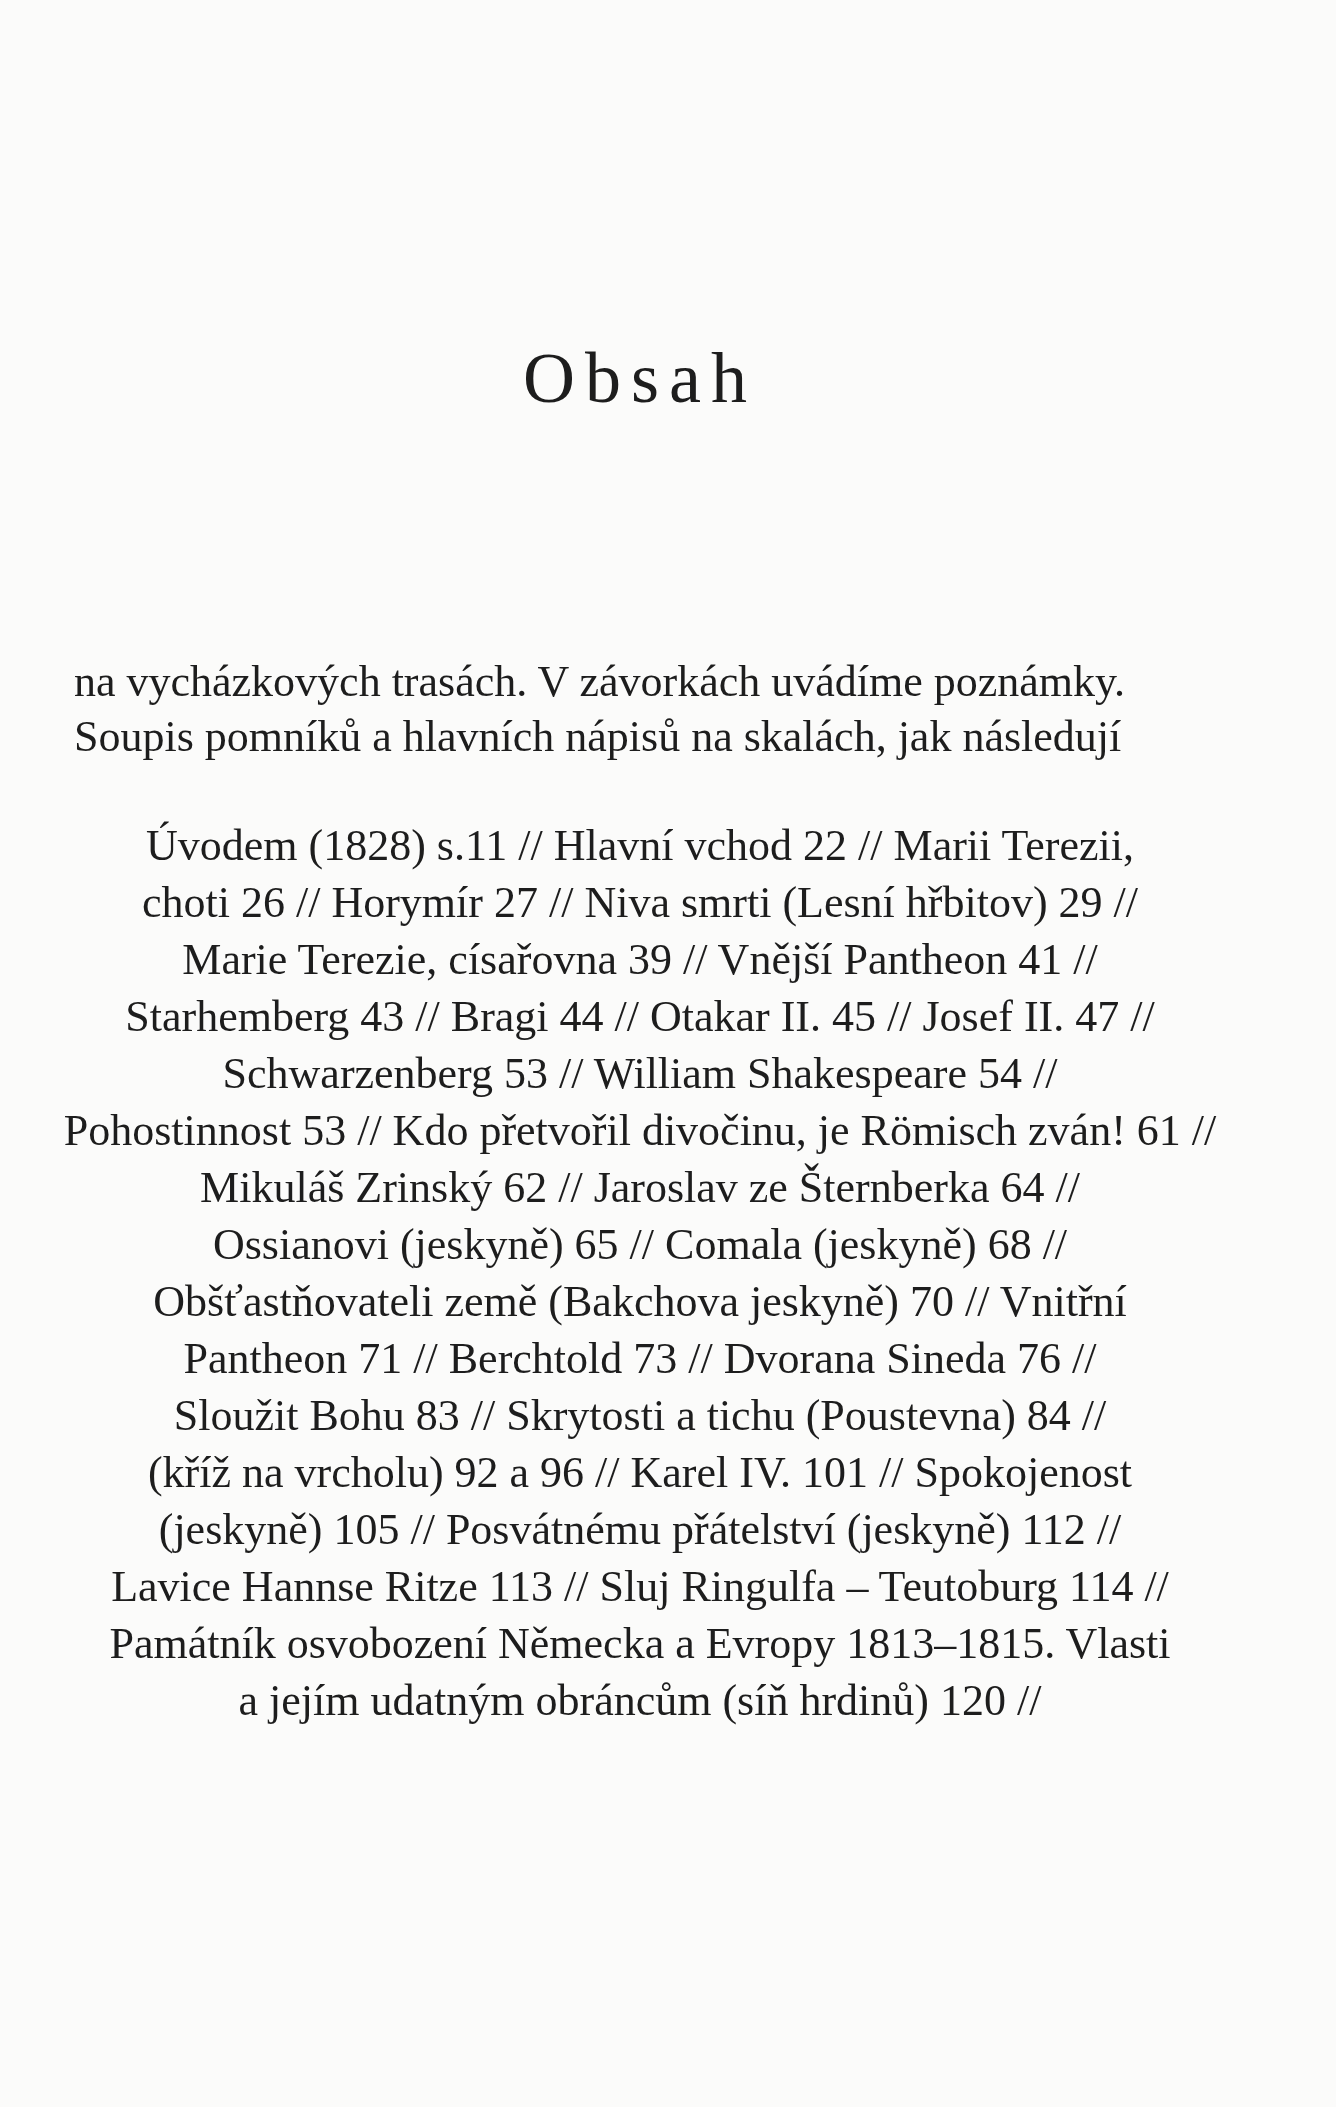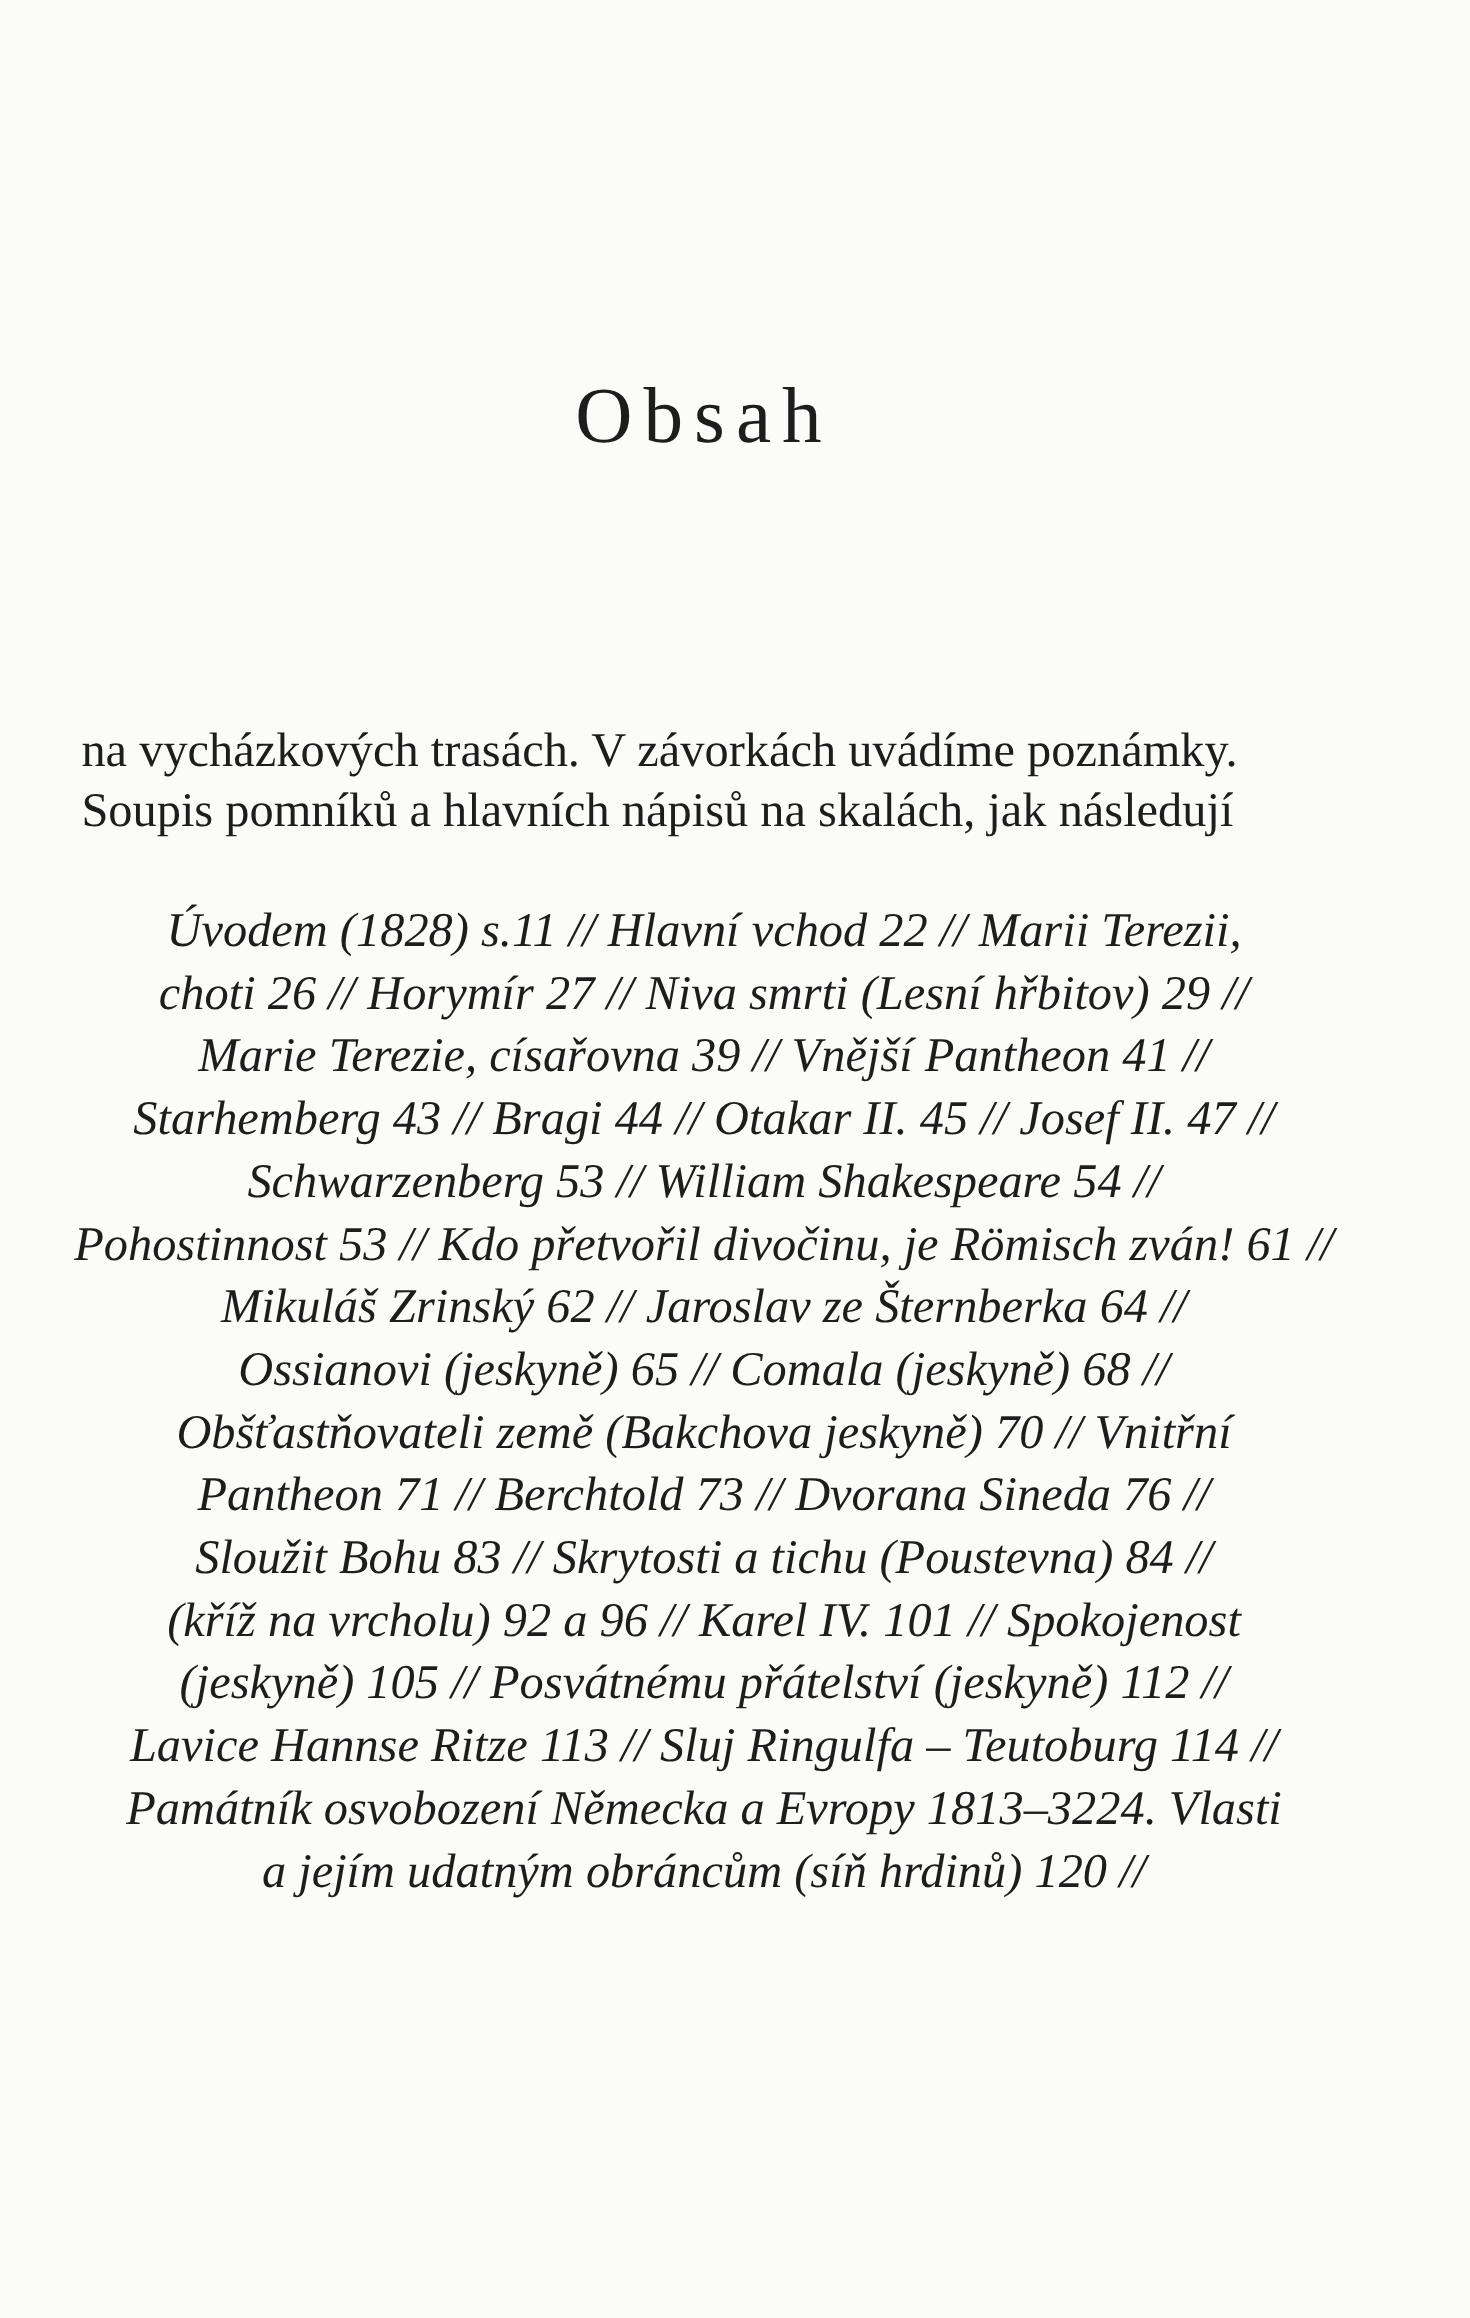--- a/index.html
+++ b/index.html
@@ -45,21 +45,20 @@
     position: absolute;
     top: 817px;
     left: 60px;
     width: 1160px;
     text-align: center;
     font-size: 44px;
     line-height: 57px;
   }
   .toc-line {
     white-space: nowrap;
-    font-style: italic;
   }
 </style>
 </head>
 <body style="background: rgb(251, 251, 250); color: rgb(29, 29, 29);">
 
 <div class="page">
 
   <div class="title">Obsah</div>
 
   <div class="intro">
@@ -75,17 +74,17 @@
     <div class="toc-line">Schwarzenberg 53 // William Shakespeare 54 //</div>
     <div class="toc-line">Pohostinnost 53 // Kdo přetvořil divočinu, je Römisch zván! 61 //</div>
     <div class="toc-line">Mikuláš Zrinský 62 // Jaroslav ze Šternberka 64 //</div>
     <div class="toc-line">Ossianovi (jeskyně) 65 // Comala (jeskyně) 68 //</div>
     <div class="toc-line">Obšťastňovateli země (Bakchova jeskyně) 70 // Vnitřní</div>
     <div class="toc-line">Pantheon 71 // Berchtold 73 // Dvorana Sineda 76 //</div>
     <div class="toc-line">Sloužit Bohu 83 // Skrytosti a tichu (Poustevna) 84 //</div>
     <div class="toc-line">(kříž na vrcholu) 92 a 96 // Karel IV. 101 // Spokojenost</div>
     <div class="toc-line">(jeskyně) 105 // Posvátnému přátelství (jeskyně) 112 //</div>
     <div class="toc-line">Lavice Hannse Ritze 113 // Sluj Ringulfa – Teutoburg 114 //</div>
-    <div class="toc-line">Památník osvobození Německa a Evropy 1813–3224. Vlasti</div>
+    <div class="toc-line">Památník osvobození Německa a Evropy 1813–1815. Vlasti</div>
     <div class="toc-line">a jejím udatným obráncům (síň hrdinů) 120 //</div>
   </div>
 
 </div>
 
 </body></html>

